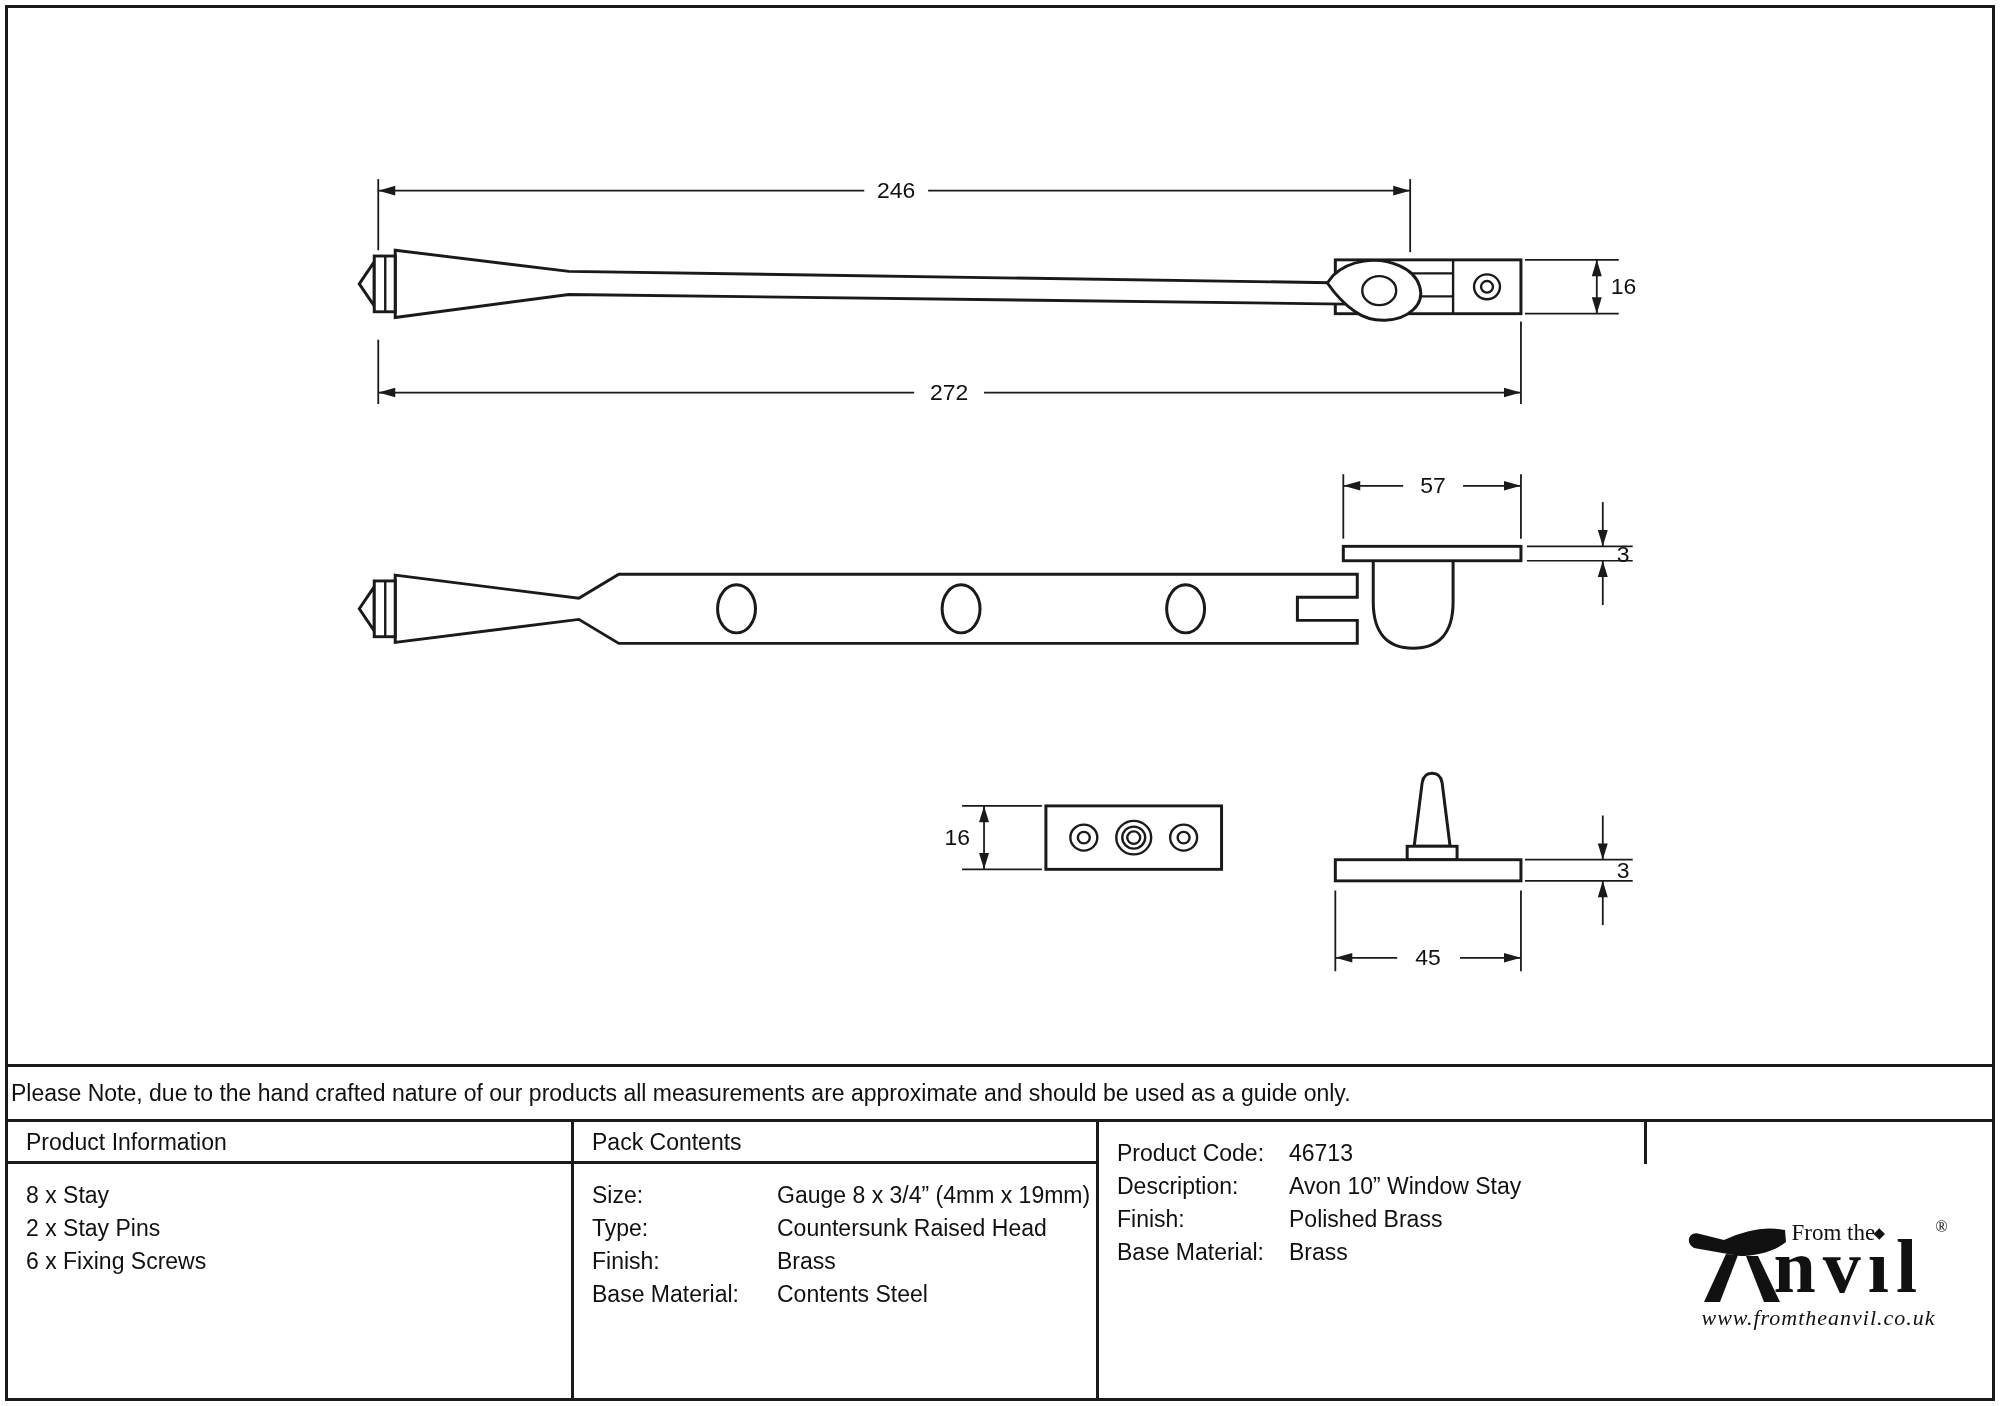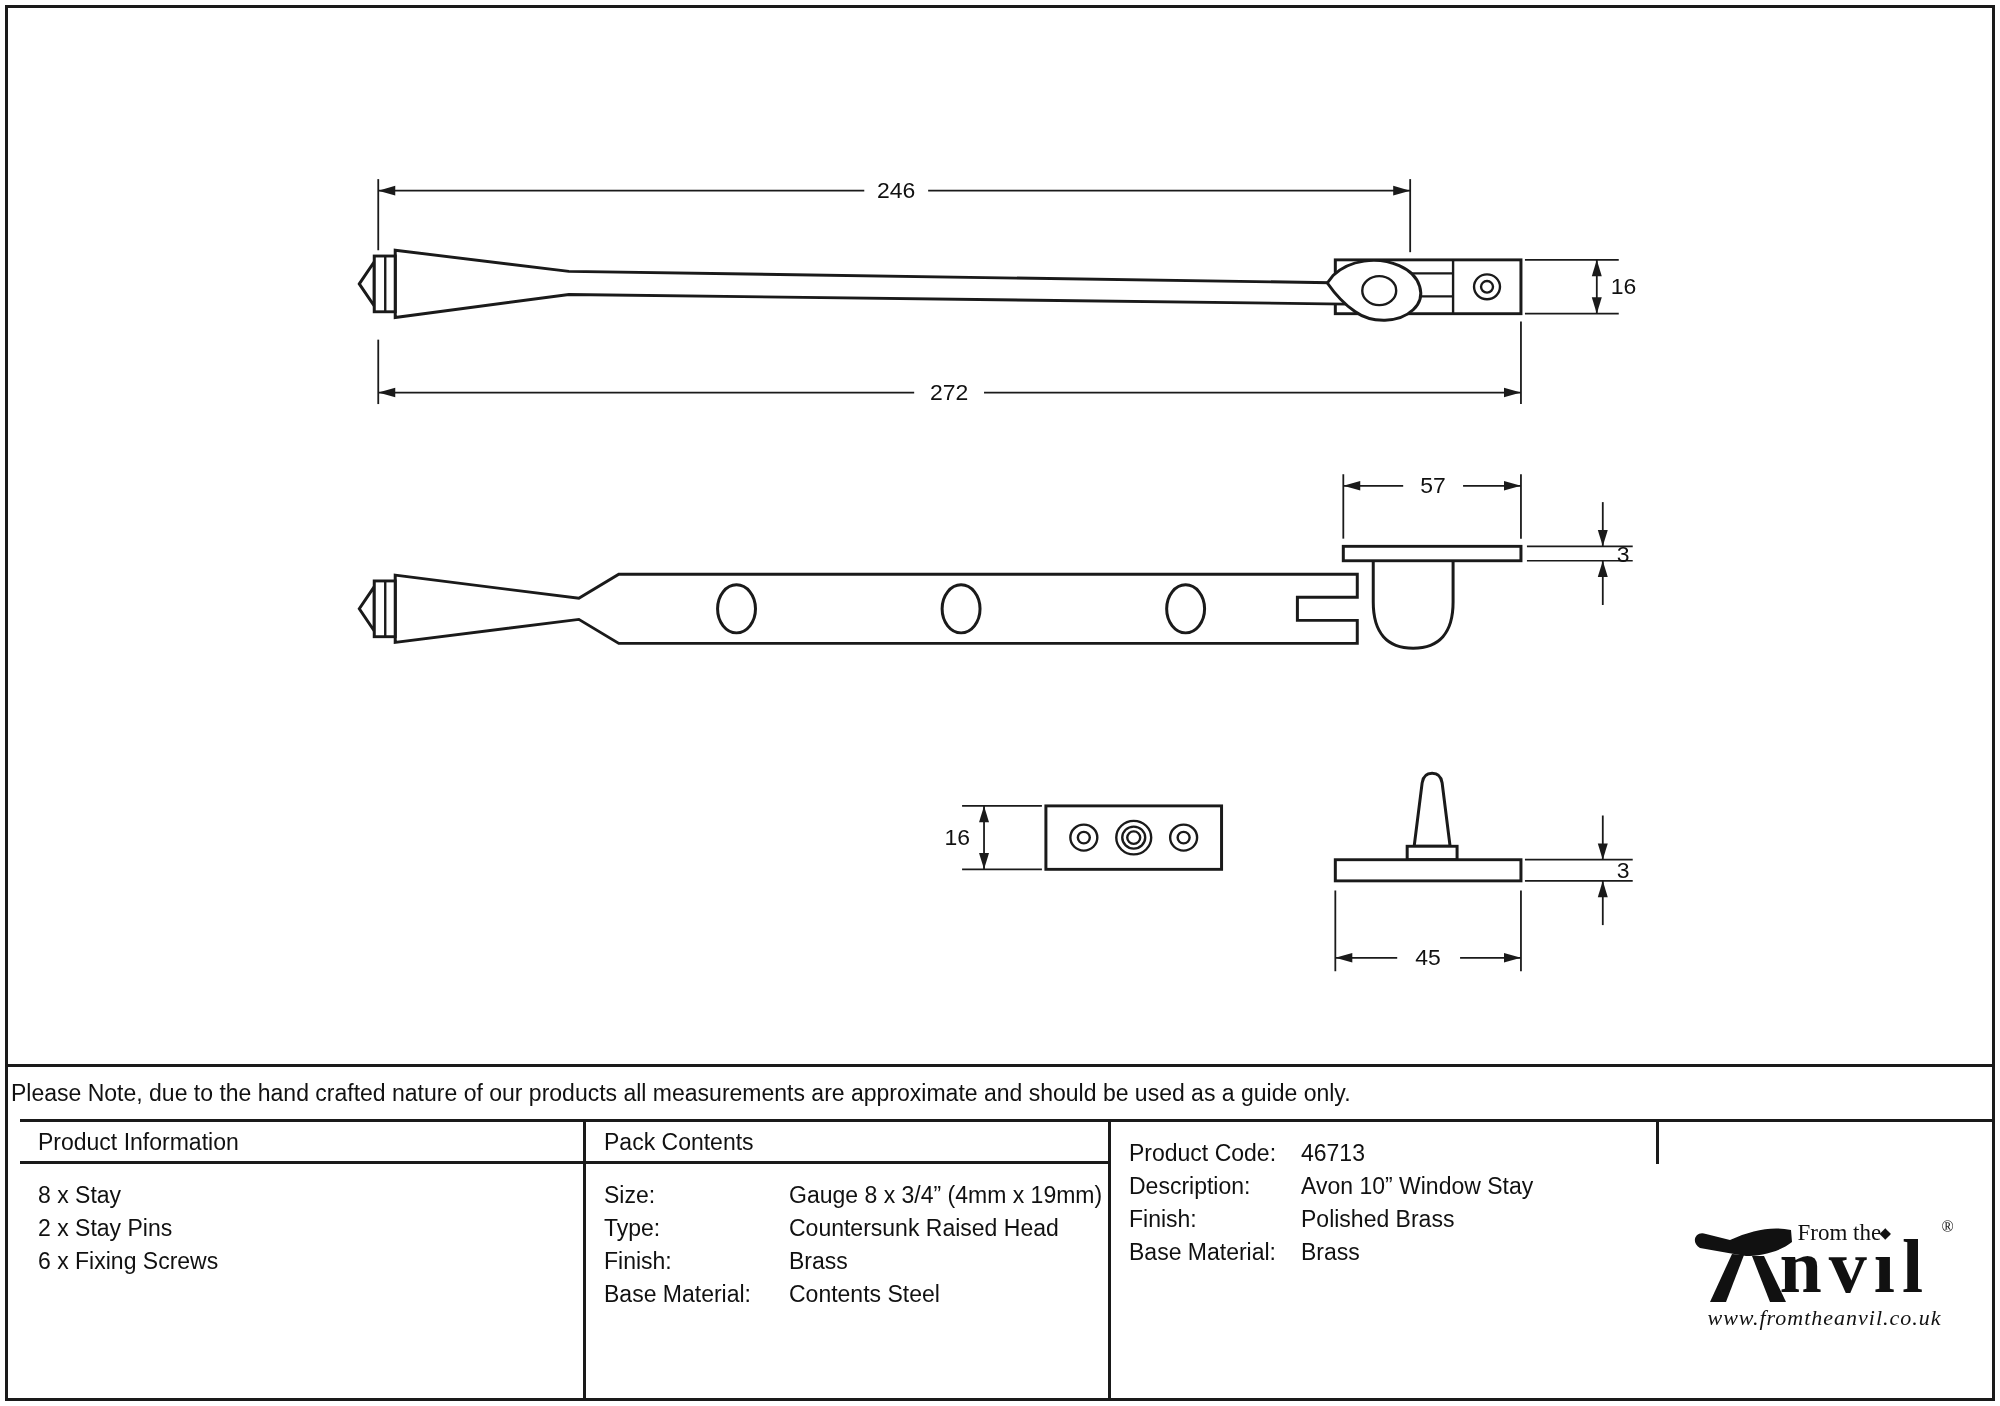--- a/index.html
+++ b/index.html
@@ -8,21 +8,21 @@
   .frame { position:absolute; left:5px; top:5px; width:1990px; height:1396px;
            border:3px solid #1a1a1a; display:flex; flex-direction:column; background:#fff; }
   .drawing-area { flex:1 1 auto; min-height:0; position:relative;border-radius:16px; }
   .drawing-area svg { display:block; width:100%; height:100%; }
 
   .note-band { height:56px; border-top:3px solid #1a1a1a; display:flex; align-items:center;
                padding-left:3px; font-size:23px; }
 
   .spec-table { height:290px; border-top:3px solid #1a1a1a; display:grid;
                 grid-template-columns:566px 525px 548px 1fr;
-                grid-template-rows:42px 1fr;margin-left:12px; }
+                grid-template-rows:42px 1fr; }
   .th { border-right:3px solid #1a1a1a; border-bottom:3px solid #1a1a1a;
         font-size:23px; padding:7px 10px 0 18px; }
   .td { border-right:3px solid #1a1a1a; font-size:23px; padding:15px 10px 0 18px; }
   .logo-cell { grid-column:4; grid-row:1 / 3; border:none; display:flex;
                align-items:center; justify-content:center; }
   .kv-row { line-height:33px; white-space:nowrap; }
   .kv-label { display:inline-block; width:172px; }
   .fs .kv-label { width:185px; }
   .pc-item { line-height:33px; white-space:nowrap; }
 

